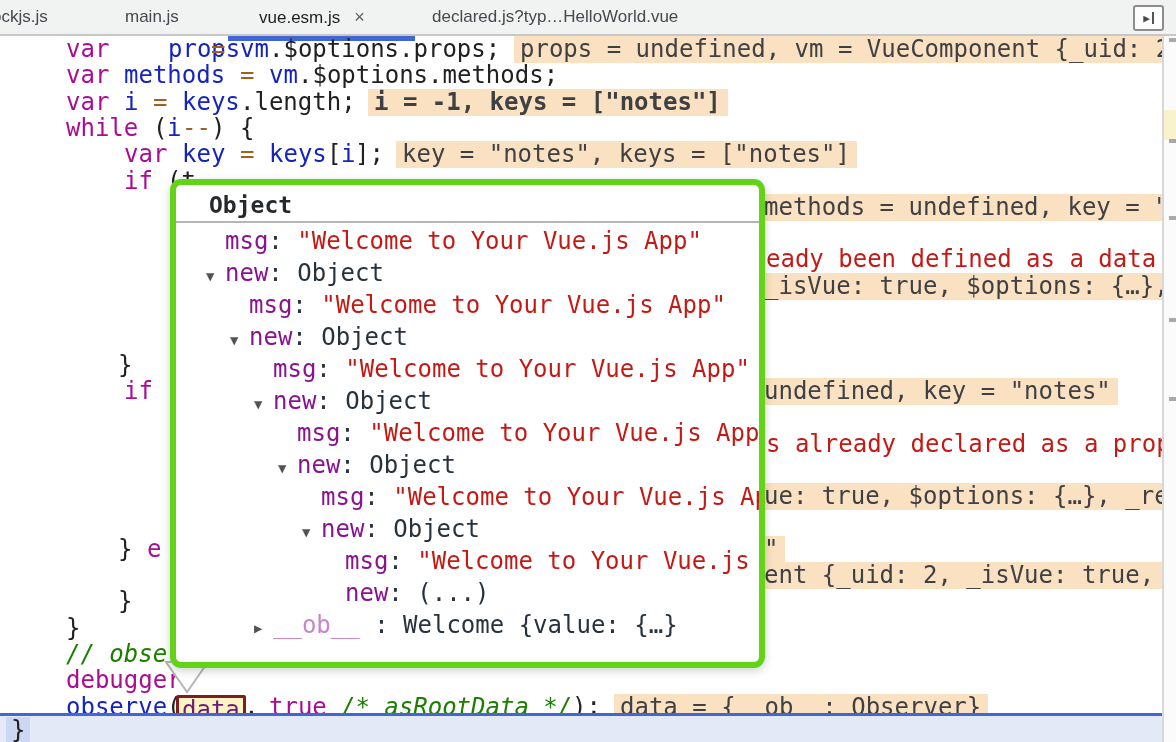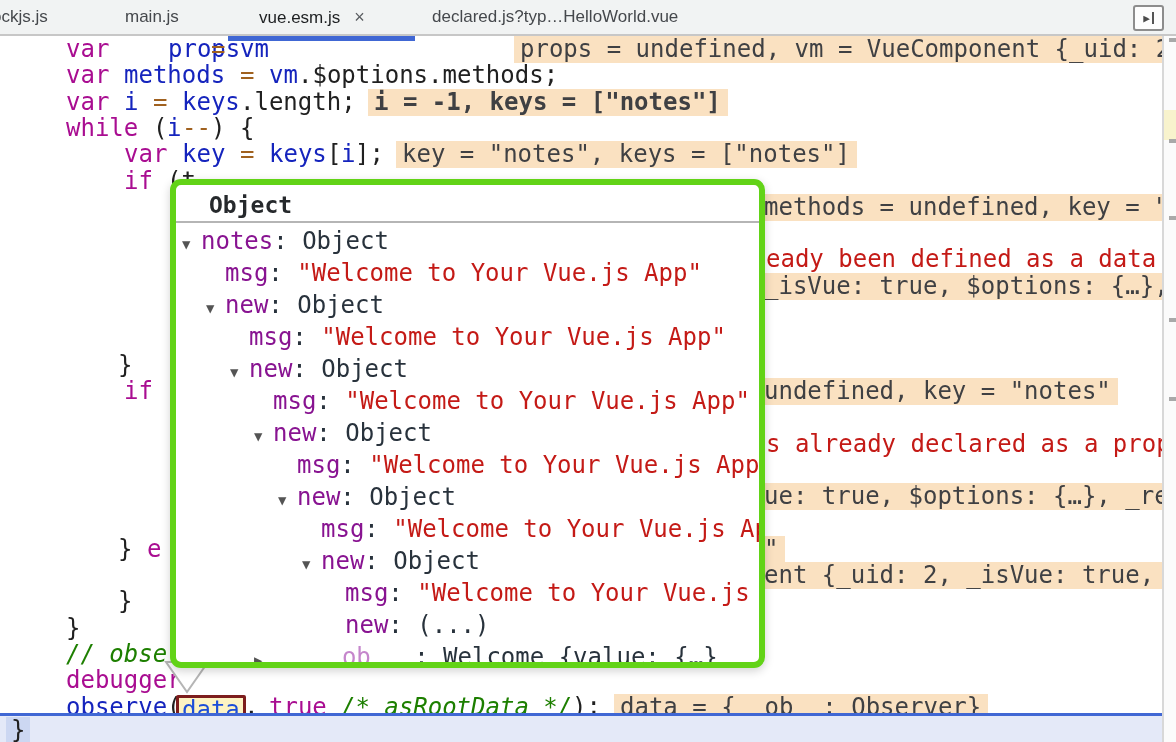--- a/index.html
+++ b/index.html
@@ -23,21 +23,21 @@
   .row{position:absolute;left:0;width:1162px;height:27px;line-height:27px;font-size:24px;white-space:pre;}
   .row span{position:absolute;top:0;}
   .k{color:#a90d91;}          
   .v{color:#1524bd;}          
   .o{color:#a0611f;}          
   .p{color:#202020;}          
   .c{color:#1d7f00;font-style:italic;} 
   .s{color:#c41a16;}          
   .a{background:#fae1c1;color:#3f4043;padding:0 7px 0 6px;} 
   .t{background:#fdf3c3;border:3px solid #7d1d1d;border-radius:2px;padding:0 3px;
-     margin-top:1px;line-height:24px;color:#1d4ed8;} 
+     margin-top:1px;line-height:24px;color:#701a75;} 
 
   .selbar{position:absolute;left:228px;top:0;width:187px;height:5px;background:#4067d4;}
   .pauseline{position:absolute;left:0;top:677px;width:1162px;height:29px;background:#e4e9f8;
     border-top:3px solid #4067d4;font-size:24px;line-height:26px;color:#202020;}
   .pauseline .brace{position:absolute;left:6px;top:1px;background:#ccd7f2;padding:0 5px;}
 
   
   .scroll{position:absolute;left:1162px;top:36px;width:14px;height:706px;background:#fbfbfb;
     border-left:2px solid #d8d8d8;z-index:6;}
   .mark{position:absolute;left:5px;width:8px;height:4px;background:#a9a9a9;}
@@ -79,21 +79,21 @@
     </div>
     <div class="navbtn">
       <span class="play">▶</span>
       <span class="bar"></span>
     </div>
   </div>
 
   <div class="code">
     <div class="selbar"></div>
     <div id="rows">
-        <div class="row" style="top: 0px;"><span class="k" style="left: 66px;">var</span><span class="v" style="left: 124px; margin-left: 44px;">props</span><span class="o" style="left: 211px;">=</span><span class="v" style="left: 240px;">vm</span><span class="a" style="left: 514px;">props = undefined, vm = VueComponent {_uid: 2</span></div>
+        <div class="row" style="top: 0px;"><span class="k" style="left: 66px;">var</span><span class="v" style="left: 124px; margin-left: 44px;">props</span><span class="o" style="left: 211px;">=</span><span class="v" style="left: 240px;">vm</span><span class="p" style="left: 269px;">.$options.props;</span><span class="a" style="left: 514px;">props = undefined, vm = VueComponent {_uid: 2</span></div>
         <div class="row" style="top: 26.3px;"><span class="k" style="left: 66px;">var</span><span class="v" style="left: 124px;">methods</span><span class="o" style="left: 240px;">=</span><span class="v" style="left: 269px;">vm</span><span class="p" style="left: 298px;">.$options.methods;</span></div>
         <div class="row" style="top: 52.6px;"><span class="k" style="left: 66px;">var</span><span class="v" style="left: 124px;">i</span><span class="o" style="left: 153px;">=</span><span class="v" style="left: 182px;">keys</span><span class="p" style="left: 240px;">.length;</span><span class="a" style="left: 368px; font-weight: bold;">i = -1, keys = ["notes"]</span></div>
         <div class="row" style="top: 78.9px;"><span class="k" style="left: 66px;">while</span><span class="p" style="left: 153px;">(</span><span class="v" style="left: 167px;">i</span><span class="o" style="left: 182px;">--</span><span class="p" style="left: 211px;">) {</span></div>
         <div class="row" style="top: 105.2px;"><span class="k" style="left: 124px;">var</span><span class="v" style="left: 182px;">key</span><span class="o" style="left: 240px;">=</span><span class="v" style="left: 269px;">keys</span><span class="p" style="left: 327px;">[</span><span class="v" style="left: 341px;">i</span><span class="p" style="left: 355px;">];</span><span class="a" style="left: 396px;">key = "notes", keys = ["notes"]</span></div>
         <div class="row" style="top: 131.5px;"><span class="k" style="left: 124px;">if</span><span class="p" style="left: 167px;">(t</span></div>
         <div class="row" style="top: 157.8px;"><span class="a" style="left: 758px;">methods = undefined, key = "</span></div>
         <div class="row" style="top: 210.4px;"><span class="s" style="left: 766px;">eady been defined as a data p</span></div>
         <div class="row" style="top: 236.7px;"><span class="a" style="left: 758px;">_isVue: true, $options: {…}, </span></div>
         <div class="row" style="top: 315.6px;"><span class="p" style="left: 118px;">}</span></div>
         <div class="row" style="top: 341.9px;"><span class="k" style="left: 124px;">if</span><span class="a" style="left: 758px;">undefined, key = "notes"</span></div>
@@ -112,34 +112,33 @@
     </div>
   </div>
 
   <svg class="tail" viewBox="0 0 60 40">
     <polygon points="6,4 48,4 27,34" fill="#ffffff" stroke="#b5b5b5" stroke-width="2"></polygon>
   </svg>
 
   <div class="popup">
     <div class="phead">Object</div>
     <div class="ptree" id="ptree">
-        <div class="prow" style="padding-left: 6px;"><span class="parrow">▼</span><span class="pname">notes</span><span class="psep">: </span><span class="pval">Object</span></div>
         <div class="prow" style="padding-left: 30px;"><span class="parrow"></span><span class="pname">msg</span><span class="psep">: </span><span class="pstr">"Welcome to Your Vue.js App"</span></div>
         <div class="prow" style="padding-left: 30px;"><span class="parrow">▼</span><span class="pname">new</span><span class="psep">: </span><span class="pval">Object</span></div>
         <div class="prow" style="padding-left: 54px;"><span class="parrow"></span><span class="pname">msg</span><span class="psep">: </span><span class="pstr">"Welcome to Your Vue.js App"</span></div>
         <div class="prow" style="padding-left: 54px;"><span class="parrow">▼</span><span class="pname">new</span><span class="psep">: </span><span class="pval">Object</span></div>
         <div class="prow" style="padding-left: 78px;"><span class="parrow"></span><span class="pname">msg</span><span class="psep">: </span><span class="pstr">"Welcome to Your Vue.js App"</span></div>
         <div class="prow" style="padding-left: 78px;"><span class="parrow">▼</span><span class="pname">new</span><span class="psep">: </span><span class="pval">Object</span></div>
         <div class="prow" style="padding-left: 102px;"><span class="parrow"></span><span class="pname">msg</span><span class="psep">: </span><span class="pstr">"Welcome to Your Vue.js App"</span></div>
         <div class="prow" style="padding-left: 102px;"><span class="parrow">▼</span><span class="pname">new</span><span class="psep">: </span><span class="pval">Object</span></div>
         <div class="prow" style="padding-left: 126px;"><span class="parrow"></span><span class="pname">msg</span><span class="psep">: </span><span class="pstr">"Welcome to Your Vue.js App"</span></div>
         <div class="prow" style="padding-left: 126px;"><span class="parrow">▼</span><span class="pname">new</span><span class="psep">: </span><span class="pval">Object</span></div>
         <div class="prow" style="padding-left: 150px;"><span class="parrow"></span><span class="pname">msg</span><span class="psep">: </span><span class="pstr">"Welcome to Your Vue.js App"</span></div>
         <div class="prow" style="padding-left: 150px;"><span class="parrow"></span><span class="pname">new</span><span class="psep">: </span><span class="pval">(...)</span></div>
-        <div class="prow" style="padding-left: 78px;"><span class="parrow">▶</span><span class="pnamedim" style="margin-left: 40px;">__ob__</span><span class="psep"> : </span><span class="pval">Welcome {value: {…}</span></div>
+        <div class="prow" style="padding-left: 78px;"><span class="parrow">▶</span><span class="pnamedim" style="">__ob__</span><span class="psep"> : </span><span class="pval">Welcome {value: {…}</span></div>
       </div>
   </div>
 
   <div class="scroll">
     <div class="mark y" style="top:74px"></div>
     <div class="mark" style="top:2px"></div>
     <div class="mark" style="top:103px"></div>
     <div class="mark" style="top:180px"></div>
     <div class="mark" style="top:282px"></div>
     <div class="mark" style="top:361px"></div>

